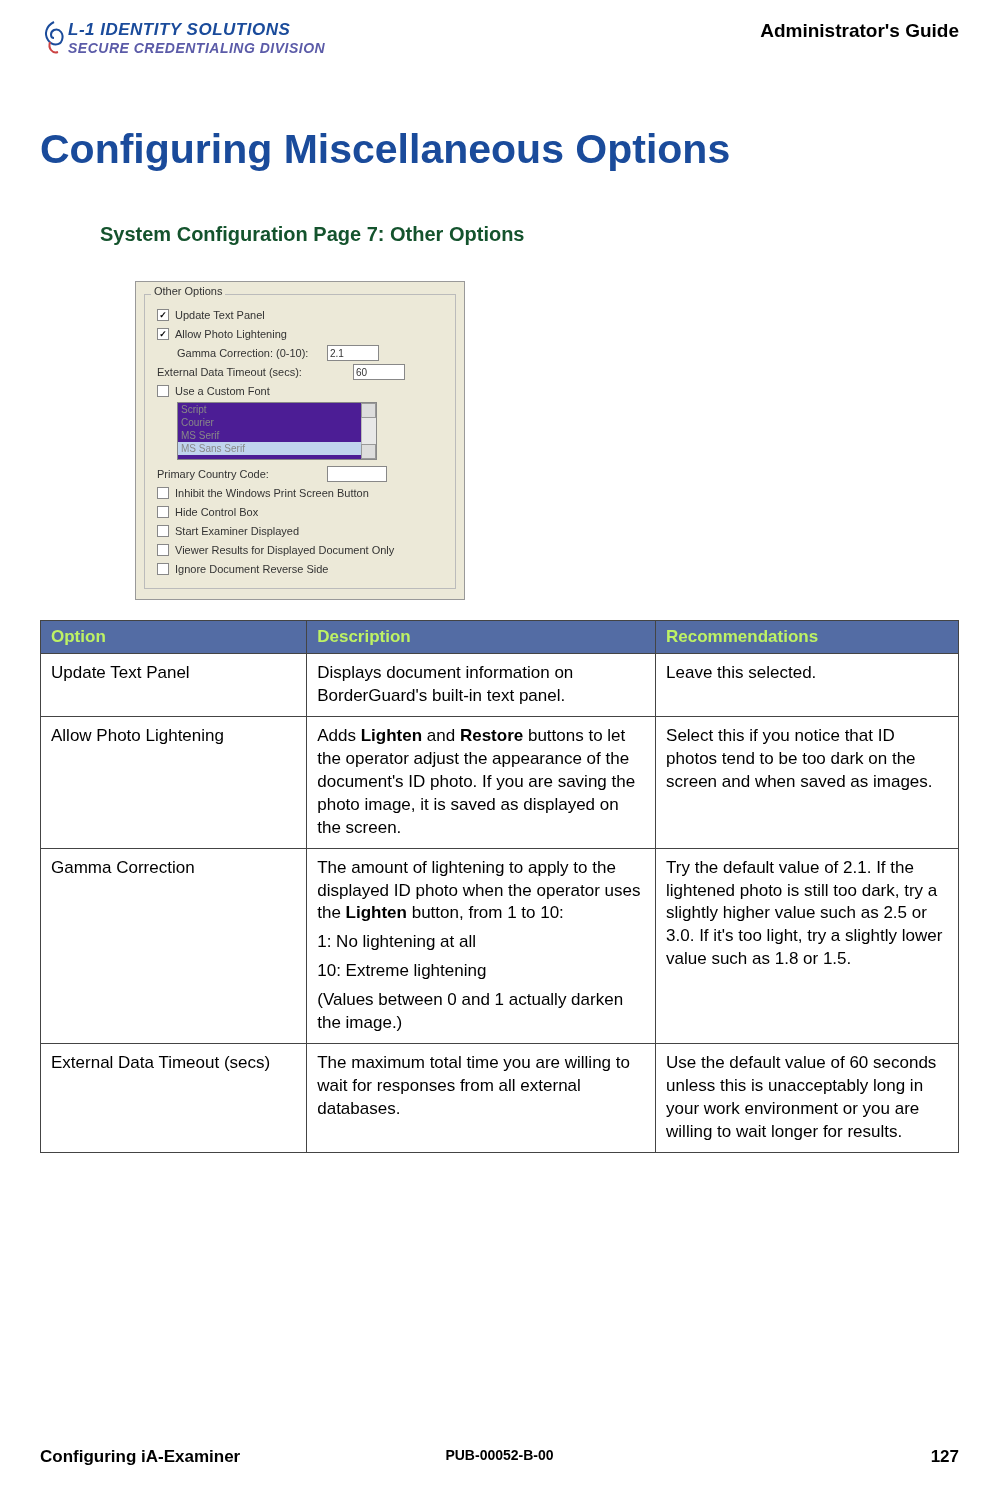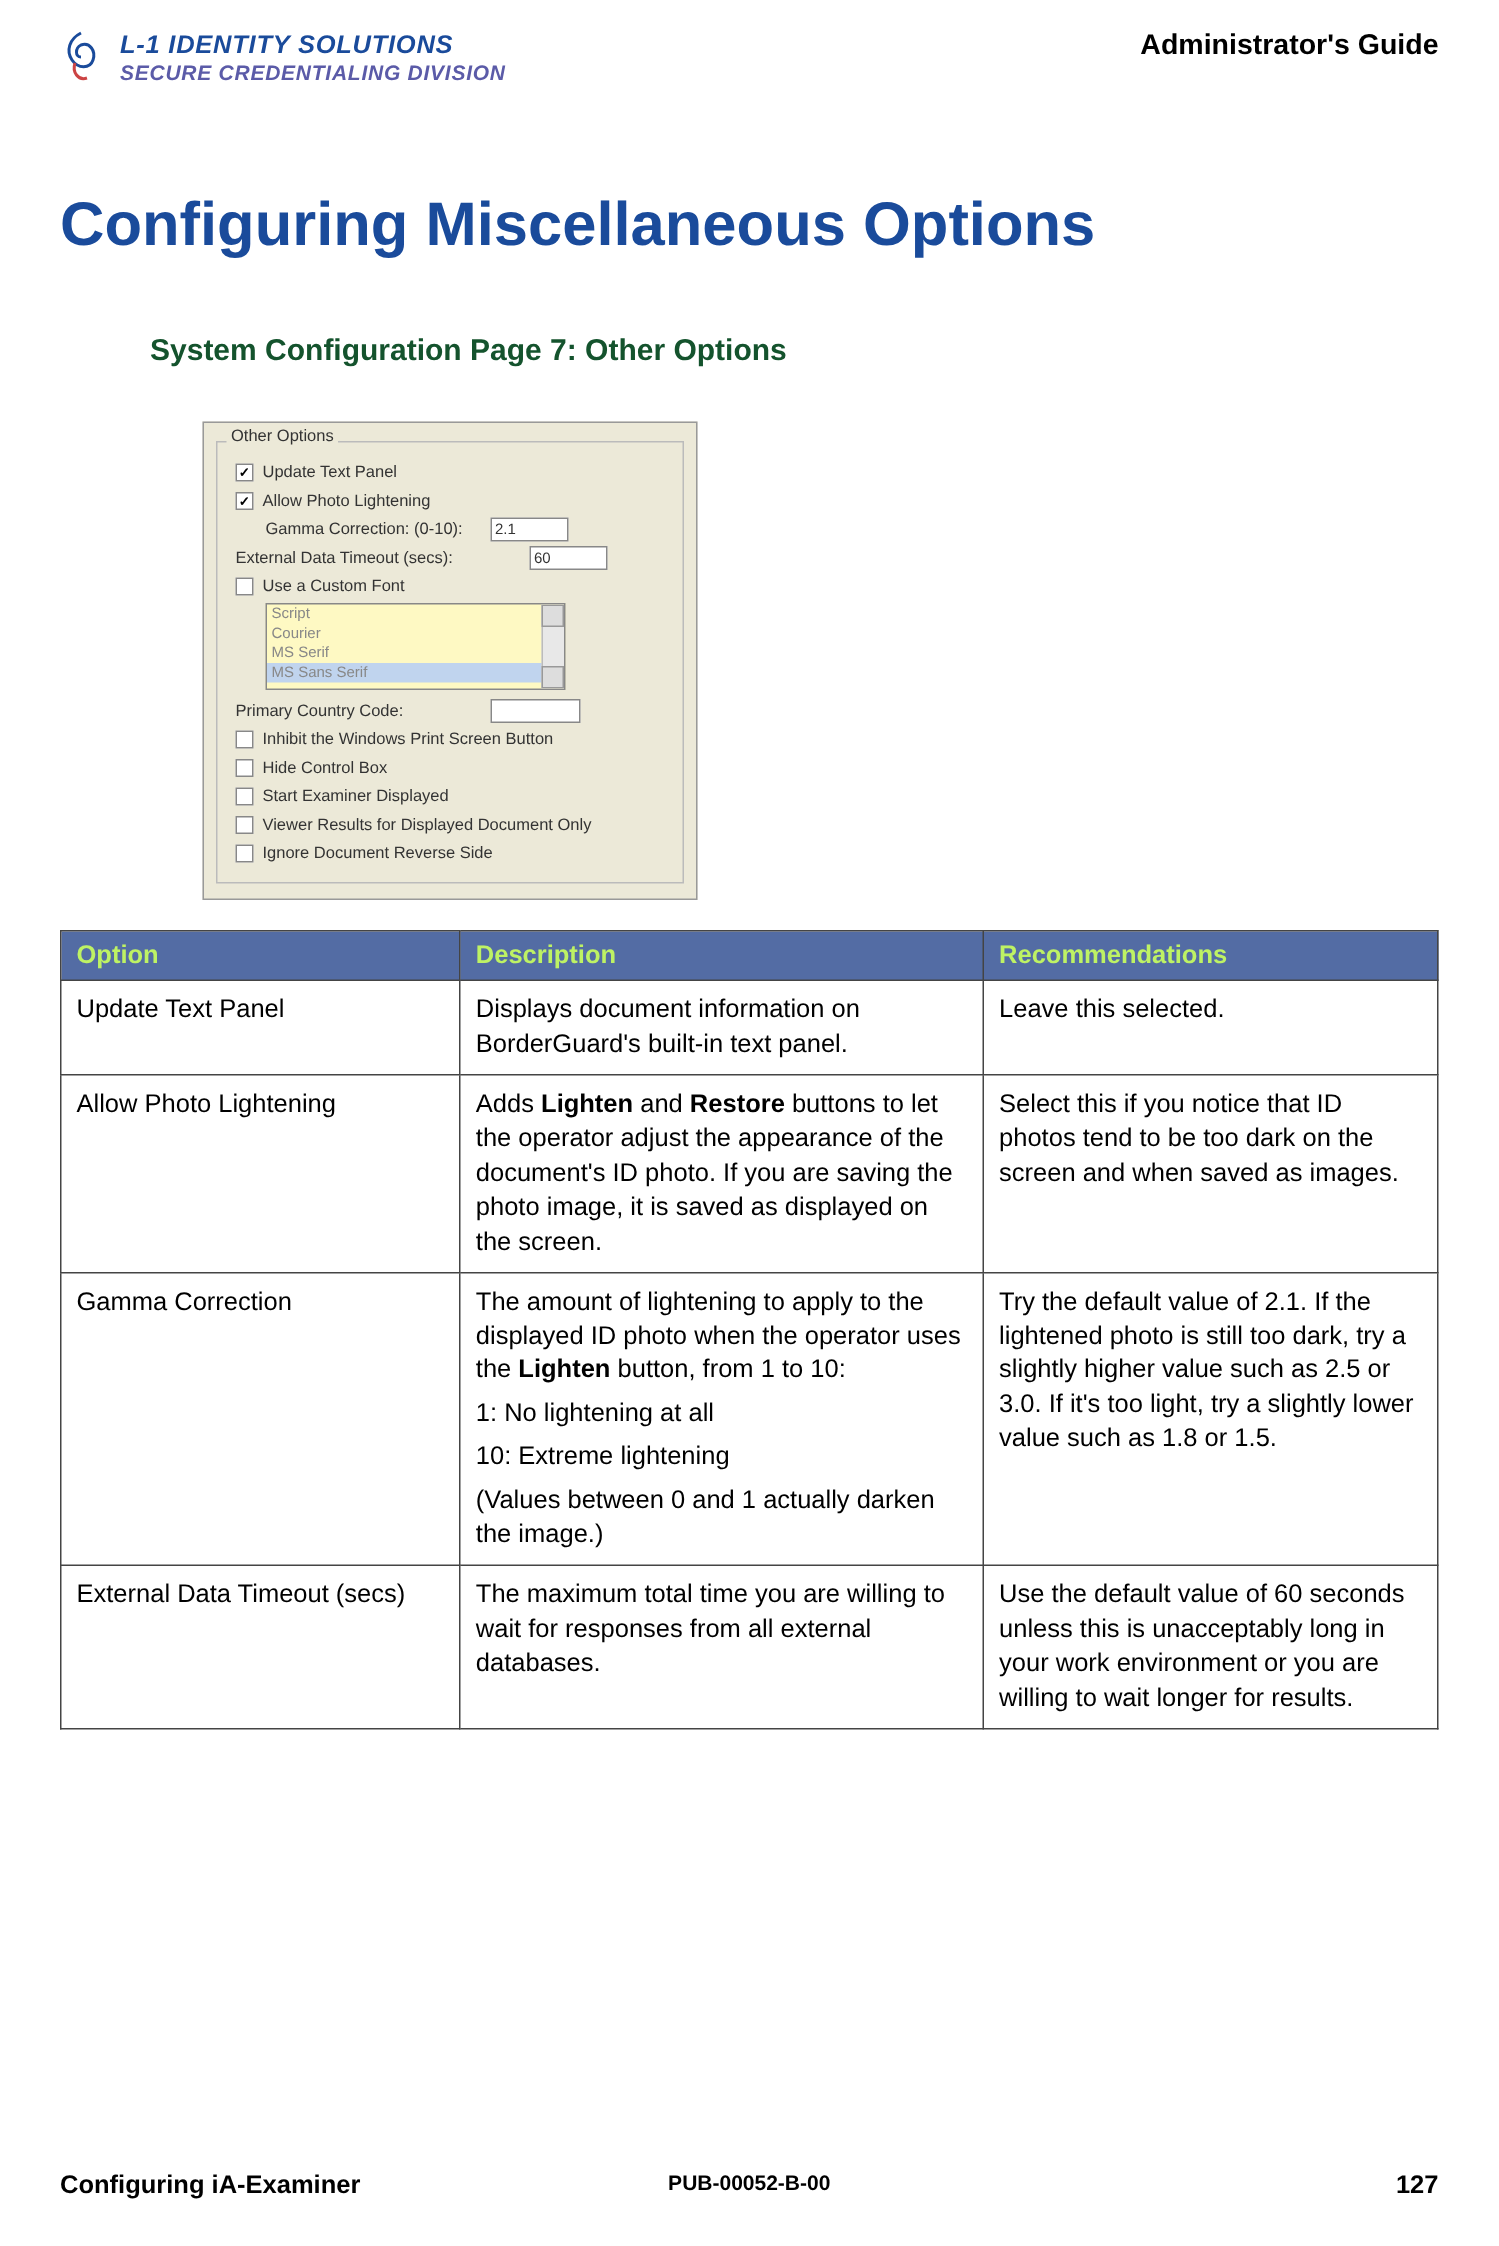--- a/index.html
+++ b/index.html
@@ -13,21 +13,21 @@
     }
     .header-row {
       display: flex;
       justify-content: space-between;
       align-items: flex-start;
       margin-bottom: 70px;
     }
     .logo-block {
       display: flex;
       align-items: flex-start;
-      gap: 12px;
+      gap: 0;
     }
     .logo-swirl {
       width: 28px;
       height: 36px;
       flex-shrink: 0;
     }
     .logo-text-block { display: flex; flex-direction: column; }
     .logo-line1 {
       color: #1a4b9b;
       font-weight: bold;
@@ -113,21 +113,21 @@
       padding: 0 2px;
       display: inline-flex;
       align-items: center;
     }
     .row-label-fixed { width: 150px; }
     .font-listbox {
       margin-left: 26px;
       width: 200px;
       height: 58px;
       border: 1px solid #888;
-      background: #fef9c3;
+      background: #4c1d95;
       font-size: 10px;
       overflow: hidden;
       position: relative;
       color: #888;
     }
     .font-listbox .scrolltrack {
       position: absolute;
       right: 0; top: 0; bottom: 0;
       width: 15px;
       background: #e8e8e8;

